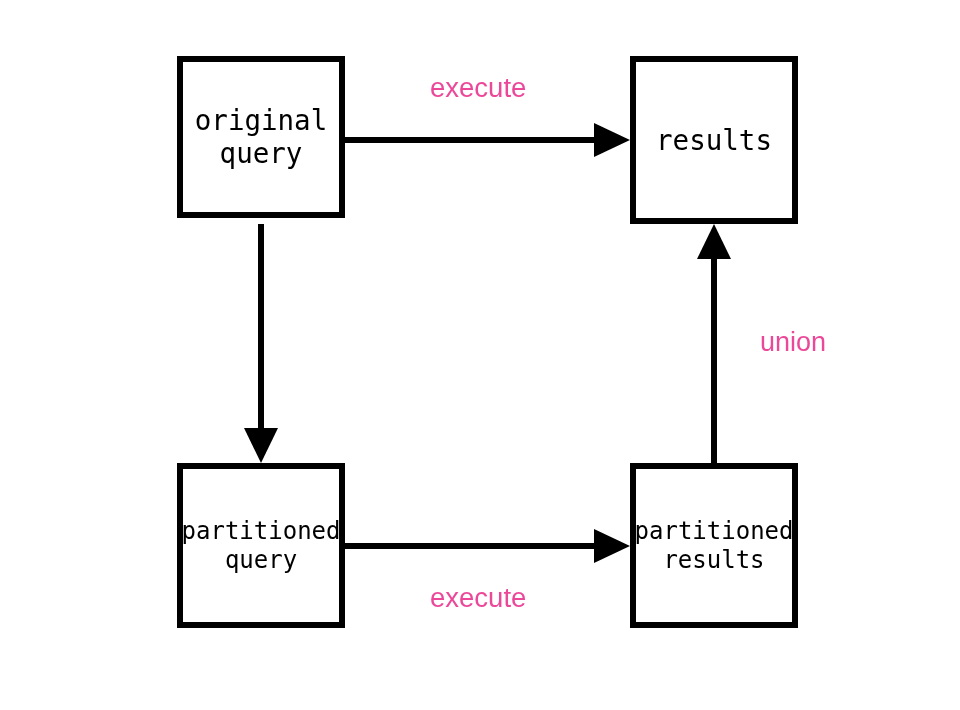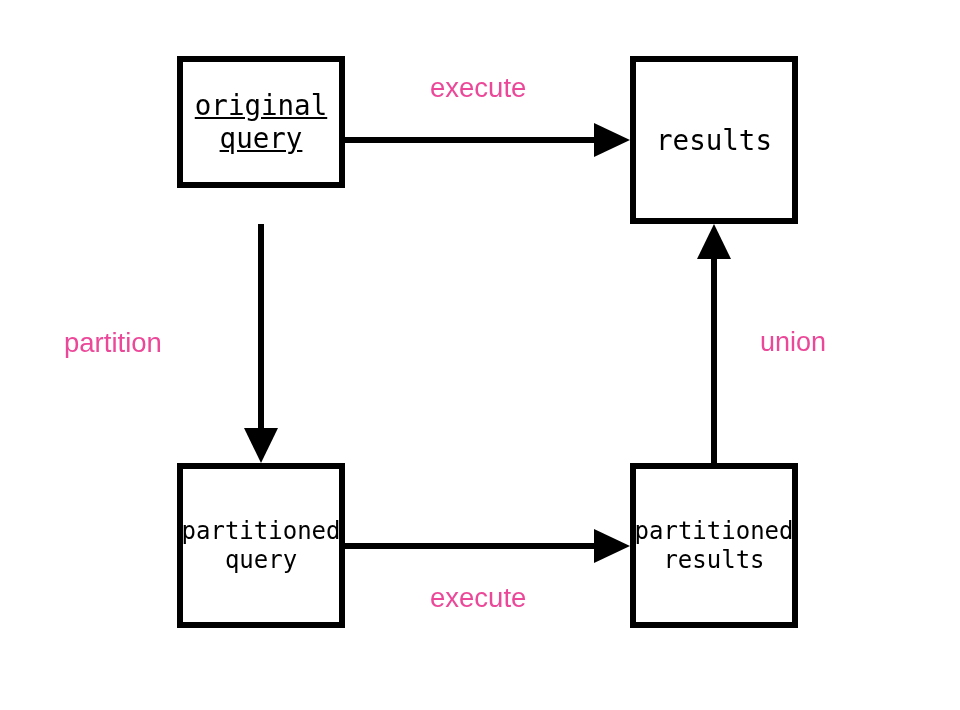--- a/index.html
+++ b/index.html
@@ -45,21 +45,21 @@
     line-height: 1.20;
   }
   .edge-label {
     position: absolute;
     color: #ec4899;
     white-space: pre;
     line-height: 1;
     font-family: Liberation Sans, sans-serif;
   }
   
-  #node-original-query { left: 177px; top: 56px; width: 168px; height: 132px; font-size: 27.5px; text-decoration: underline; }
+  #node-original-query { left: 177px; top: 56px; width: 168px; height: 162px; font-size: 27.5px; }
   #node-results        { left: 630px; top: 56px; width: 168px; height: 168px; font-size: 27.5px; }
   #node-partitioned-query   { left: 177px; top: 463px; width: 168px; height: 165px; font-size: 24px; }
   #node-partitioned-results { left: 630px; top: 463px; width: 168px; height: 165px; font-size: 24px; }
 
   
   #label-execute-top    { left: 430px; top: 74px;  font-size: 27.5px; }
   #label-partition      { left: 64px;  top: 329px; font-size: 27.5px; }
   #label-union          { left: 760px; top: 329px; font-size: 27px; }
   #label-execute-bottom { left: 430px; top: 584px; font-size: 27.5px; }
 </style>
@@ -105,19 +105,18 @@
     <span class="node-line">query</span>
   </div>
 
   <div class="node-box" id="node-partitioned-results">
     <span class="node-line">partitioned</span>
     <span class="node-line">results</span>
   </div>
 
   <span class="edge-label" id="label-execute-top">execute</span>
 
-  <span class="edge-label" id="label-partition">partition</span>
 
   <span class="edge-label" id="label-union">union</span>
 
   <span class="edge-label" id="label-execute-bottom">execute</span>
 
 </div>
 
 </body></html>

